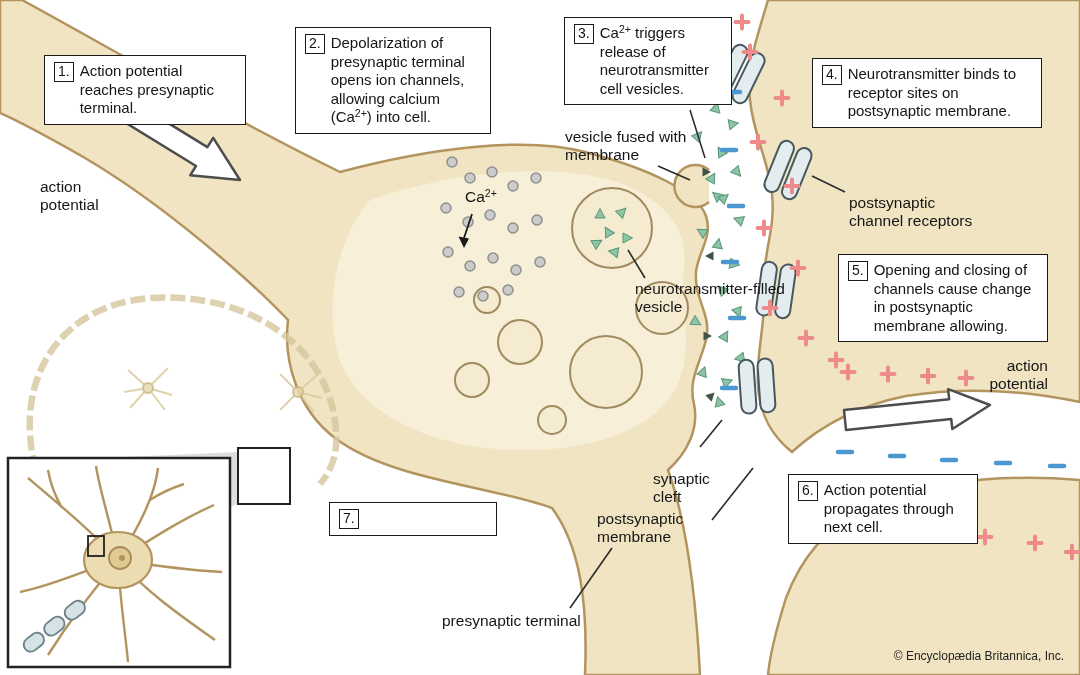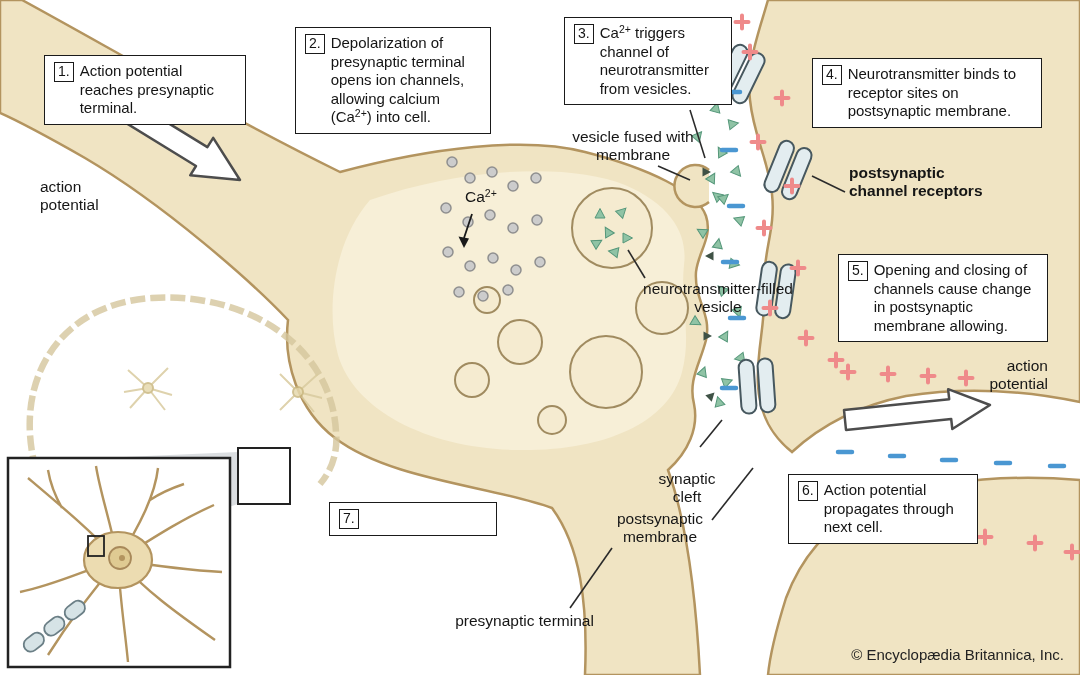--- a/index.html
+++ b/index.html
@@ -9,22 +9,22 @@
   .callout {
     position:absolute; background:#ffffff; border:1.6px solid #1a1a1a;
     padding:6px 9px; font-size:15px; line-height:1.24; color:#141414;
     display:flex; gap:6px; align-items:flex-start;
   }
   .callout .num {
     border:1px solid #1a1a1a; padding:0 3px; font-size:14px; line-height:1.25; flex:0 0 auto;
   }
   .label { position:absolute; font-size:15.5px; line-height:1.16; color:#161616; }
   .sup { font-size:10.5px; vertical-align:5px; line-height:0; }
-  .credit { position:absolute; right:16px; bottom:12px; font-size:15px; color:#222; }
-  .tc { text-align:center; }
+  .credit { position:absolute; right:16px; bottom:12px; font-size:12px; color:#222; }
+  .tc { }
   .tr { text-align:right; }
 </style>
 </head>
 <body>
 
 <div class="stage">
 
   <svg class="art" viewBox="0 0 1080 675" aria-hidden="true">
     <defs>
       <path id="plus" d="M -6.5 0 H 6.5 M 0 -6.5 V 6.5" stroke="#ef8a8a" stroke-width="4" stroke-linecap="round" fill="none"></path>
@@ -222,21 +222,21 @@
     <span class="txt">Action potential reaches presynaptic terminal.</span>
   </div>
 
   <div class="callout" style="left:295px; top:27px; width:196px;">
     <span class="num">2.</span>
     <span class="txt"><span>Depolarization of presynaptic terminal opens ion channels, allowing calcium (Ca</span><span class="sup">2+</span><span>) into cell.</span></span>
   </div>
 
   <div class="callout" style="left:564px; top:17px; width:168px;">
     <span class="num">3.</span>
-    <span class="txt"><span>Ca</span><span class="sup">2+</span><span> triggers channel of neurotransmitter from vesicles.</span></span>
+    <span class="txt"><span>Ca</span><span class="sup">2+</span><span> triggers release of neurotransmitter cell vesicles.</span></span>
   </div>
 
   <div class="callout" style="left:812px; top:58px; width:230px;">
     <span class="num">4.</span>
     <span class="txt">Neurotransmitter binds to receptor sites on postsynaptic membrane.</span>
   </div>
 
   <div class="callout" style="left:838px; top:254px; width:210px;">
     <span class="num">5.</span>
     <span class="txt">Opening and closing of channels cause change in postsynaptic membrane allowing.</span>
@@ -252,21 +252,21 @@
   </div>
 
   <div class="label" style="left:40px; top:178px; width:82px;">action potential</div>
 
   <div class="label" style="left:465px; top:188px;text-align:center;"><span>Ca</span><span class="sup">2+</span></div>
 
   <div class="label tc" style="left:565px; top:128px; width:136px;">vesicle fused with membrane</div>
 
   <div class="label tc" style="left:591px; top:280px; width:166px;margin-left:44px;">neurotransmitter-filled vesicle</div>
 
-  <div class="label" style="left:849px; top:164px; width:140px;font-weight:bold;">postsynaptic channel receptors</div>
+  <div class="label" style="left:849px; top:194px; width:140px;">postsynaptic channel receptors</div>
 
   <div class="label tr" style="left:978px; top:357px; width:70px;">action potential</div>
 
   <div class="label tc" style="left:653px; top:448px; width:68px;margin-top:22px;">synaptic cleft</div>
 
   <div class="label tc" style="left:597px; top:510px; width:126px;">postsynaptic membrane</div>
 
   <div class="label tc" style="left:442px; top:612px; width:165px; white-space:nowrap;">presynaptic terminal</div>
 
   <div class="credit">© Encyclopædia Britannica, Inc.</div>

